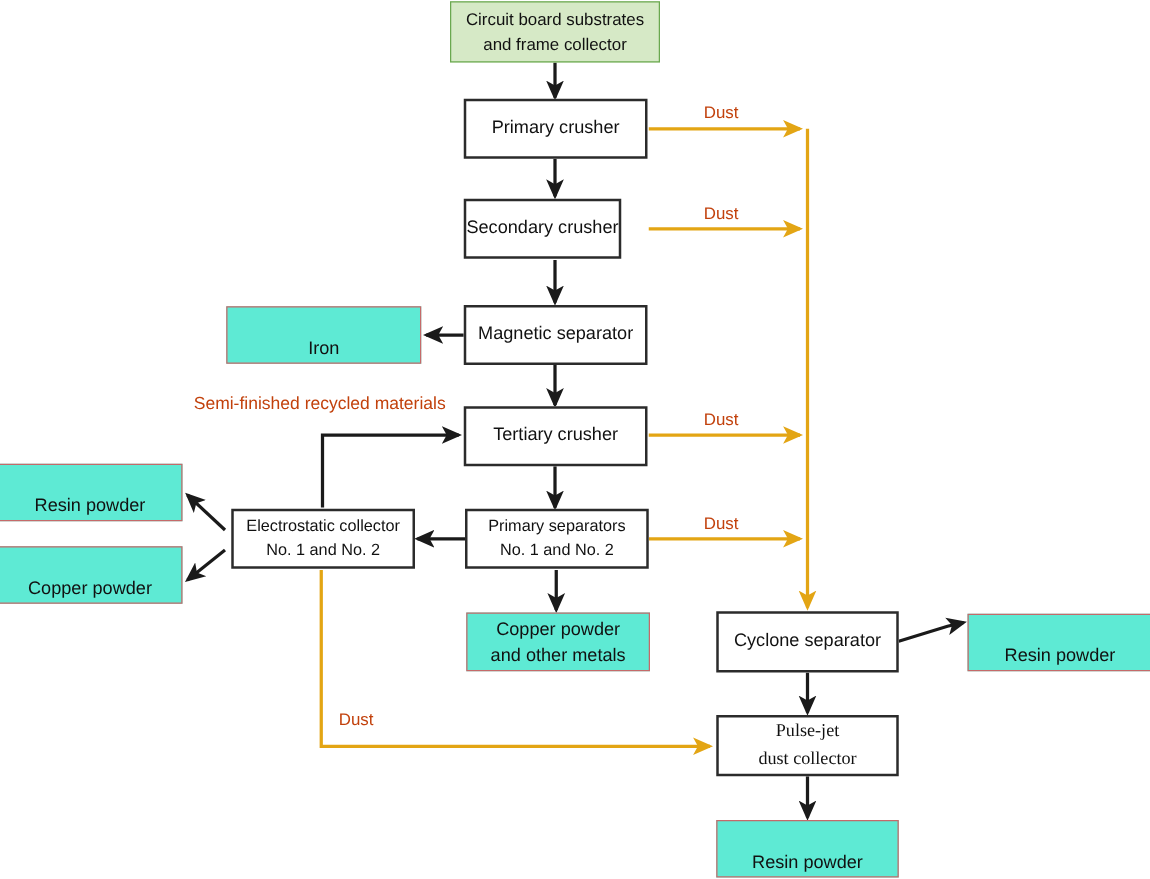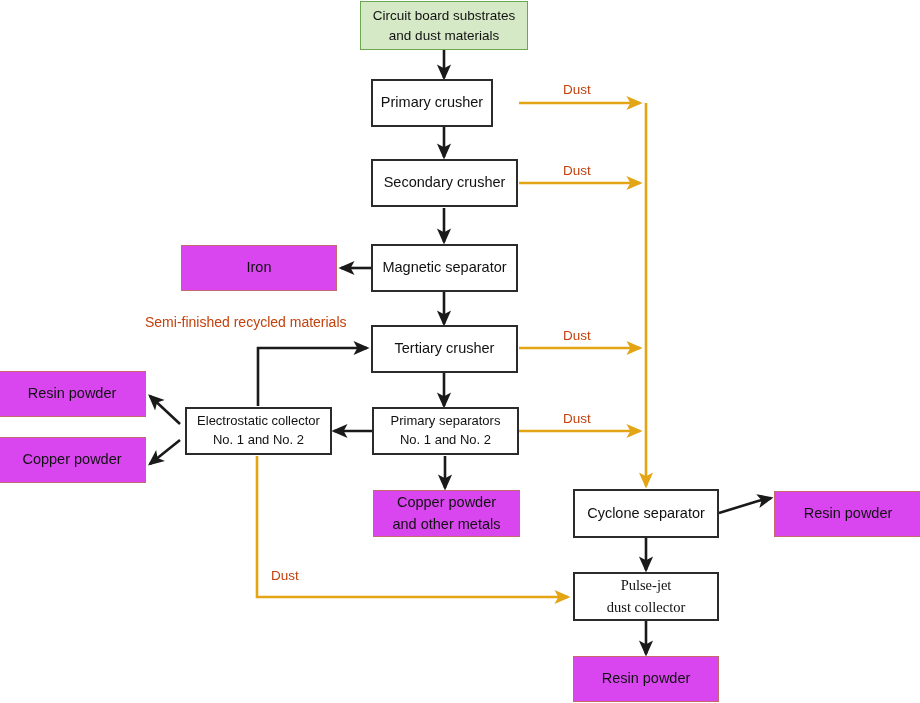--- a/index.html
+++ b/index.html
@@ -45,31 +45,32 @@
     border: 2px solid #2b2b2b;
     font-size: 14.5px;
   }
   .node-process.two-line { font-size: 13px; }
   .node-input {
     background: #d6e9c6;
     border: 1.5px solid #6aa84f;
     font-size: 13.5px;
   }
   .node-output {
-    background: #d946ef;
+    background: #5eead4;
     border: 1.5px solid #c56a6a;
     font-size: 14.5px;
+    justify-content: flex-end;
   }
   .edge-label {
     position: absolute;
     font-size: 13.5px;
     color: #c2410c;
     white-space: nowrap;
   }
-  .edge-label.big { font-size: 14px; }
+  .edge-label.big { font-size: 14px; margin-left: 10px; }
 </style>
 </head>
 <body>
 
 <div id="canvas">
 
   <svg id="edges" viewBox="0 0 920 703" width="920" height="703" xmlns="http://www.w3.org/2000/svg">
     <defs>
       <marker id="arrow-dark" viewBox="0 0 10 10" refX="8.4" refY="5" markerWidth="6.2" markerHeight="6.2" orient="auto-start-reverse">
         <path d="M 0 0.6 L 10 5 L 0 9.4 L 2.4 5 Z" fill="#1a1a1a"></path>
@@ -101,28 +102,28 @@
       <path d="M 519 183 L 640 183" marker-end="url(#arrow-orange)"></path>
       <path d="M 519 348 L 640 348" marker-end="url(#arrow-orange)"></path>
       <path d="M 519 431 L 640 431" marker-end="url(#arrow-orange)"></path>
       <path d="M 646 103 L 646 486" marker-end="url(#arrow-orange)"></path>
       <path d="M 257 456 L 257 597 L 568 597" marker-end="url(#arrow-orange)"></path>
     </g>
   </svg>
 
   <div class="node node-input" style="left:360px; top:1px; width:168px; height:49px;">
     <span class="line">Circuit board substrates</span>
-    <span class="line">and dust materials</span>
+    <span class="line">and frame collector</span>
   </div>
 
-  <div class="node node-process" style="left:371px; top:79px; width:122px; height:48px;">
+  <div class="node node-process" style="left:371px; top:79px; width:147px; height:48px;">
     <span class="line">Primary crusher</span>
   </div>
 
-  <div class="node node-process" style="left:371px; top:159px; width:147px; height:48px;">
+  <div class="node node-process" style="left:371px; top:159px; width:126px; height:48px;">
     <span class="line">Secondary crusher</span>
   </div>
 
   <div class="node node-process" style="left:371px; top:244px; width:147px; height:48px;">
     <span class="line">Magnetic separator</span>
   </div>
 
   <div class="node node-output" style="left:181px; top:245px; width:156px; height:46px;">
     <span class="line">Iron</span>
   </div>

